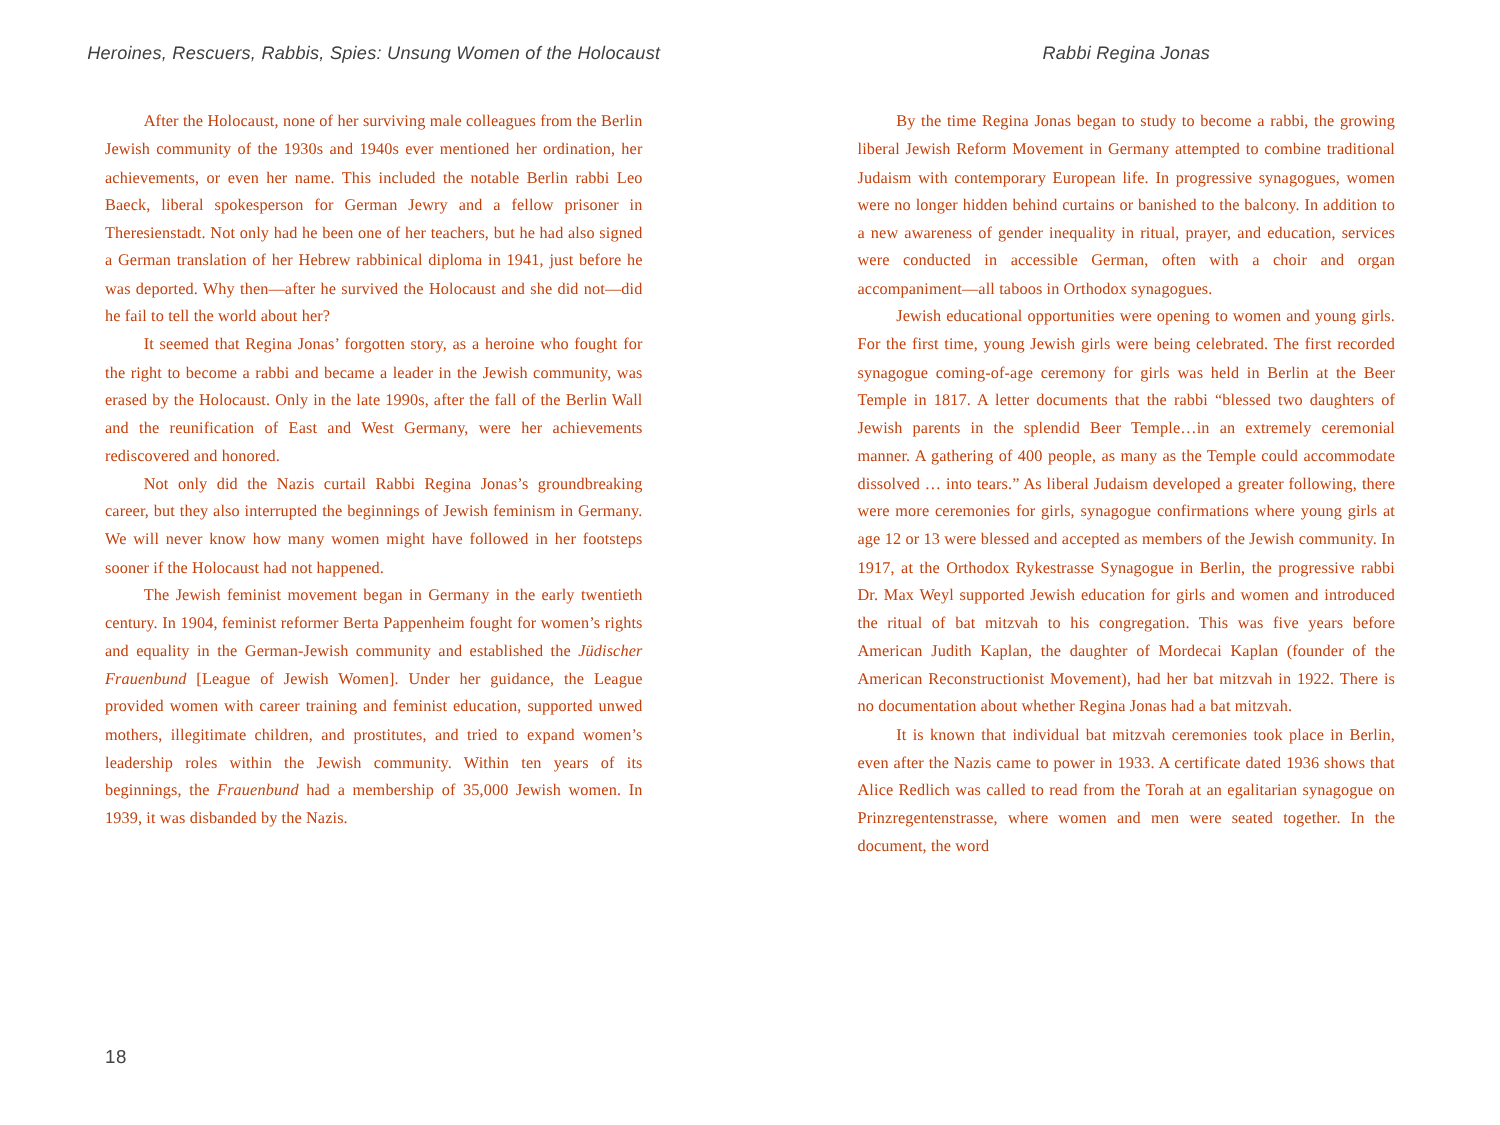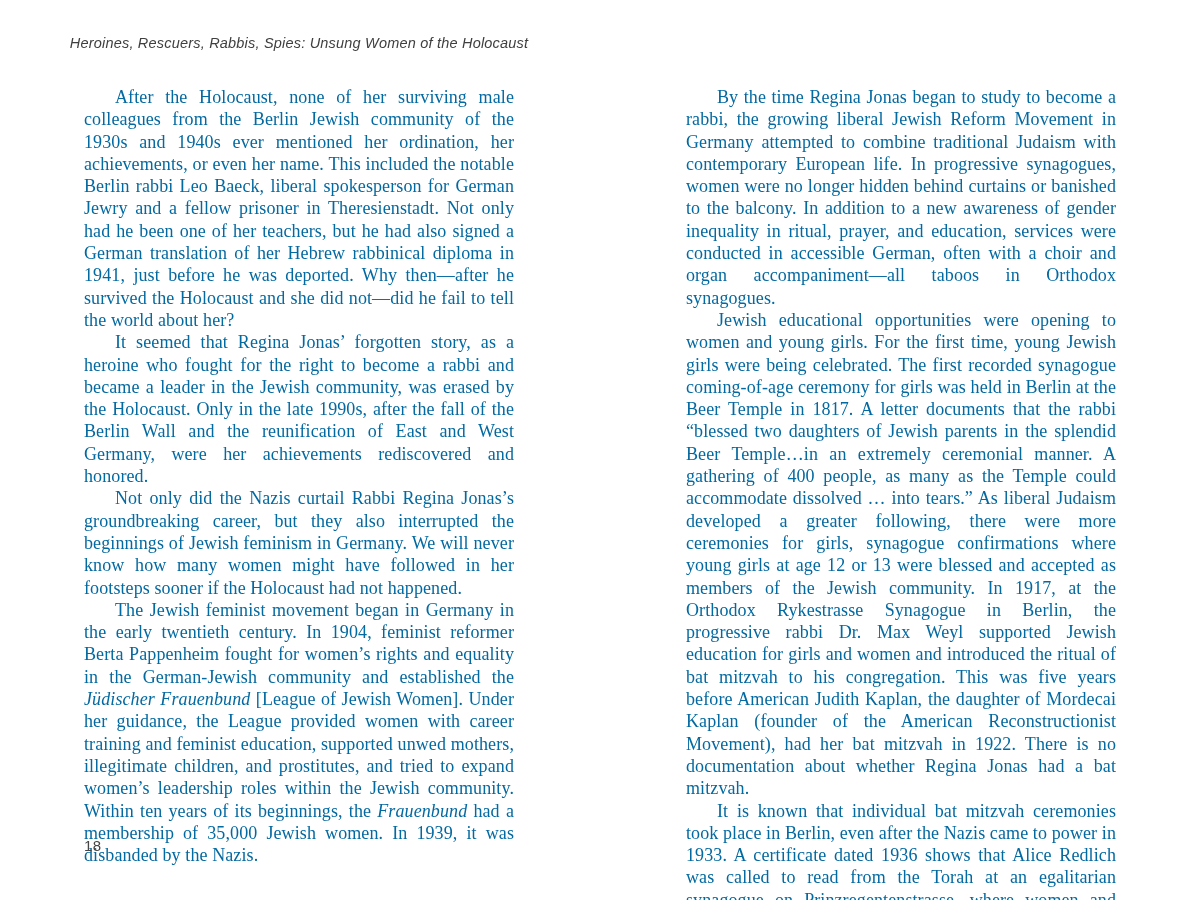--- a/index.html
+++ b/index.html
@@ -41,23 +41,23 @@
     position: absolute;
     top: 86px;
     left: 0;
     width: 430px;
   }
 
   p.body-paragraph {
     margin: 0;
     text-indent: 31px;
     font-family: "Liberation Serif", serif;
-    font-size: 18px;
+    font-size: 13px;
     line-height: 22.3px;
-    color: #0369a1;
+    color: #c2410c;
     text-align: justify;
     letter-spacing: 0.1px;
   }
   .section-heading + p.body-paragraph { text-indent: 0; }
 
   .em { font-style: italic; }
 
   .section-heading {
     font-family: "Liberation Sans", sans-serif;
     font-weight: 700;
@@ -89,20 +89,21 @@
     <div class="page-content">
         <p class="body-paragraph"><span>After the Holocaust, none of her surviving male colleagues from the Berlin Jewish community of the 1930s and 1940s ever mentioned her ordination, her achievements, or even her name. This included the notable Berlin rabbi Leo Baeck, liberal spokesperson for German Jewry and a fellow prisoner in Theresienstadt. Not only had he been one of her teachers, but he had also signed a German translation of her Hebrew rabbinical diploma in 1941, just before he was deported. Why then—after he survived the Holocaust and she did not—did he fail to tell the world about her?</span></p>
         <p class="body-paragraph"><span>It seemed that Regina Jonas’ forgotten story, as a heroine who fought for the right to become a rabbi and became a leader in the Jewish community, was erased by the Holocaust. Only in the late 1990s, after the fall of the Berlin Wall and the reunification of East and West Germany, were her achievements rediscovered and honored.</span></p>
         <p class="body-paragraph"><span>Not only did the Nazis curtail Rabbi Regina Jonas’s groundbreaking career, but they also interrupted the beginnings of Jewish feminism in Germany. We will never know how many women might have followed in her footsteps sooner if the Holocaust had not happened.</span></p>
         <p class="body-paragraph"><span>The Jewish feminist movement began in Germany in the early twentieth century. In 1904, feminist reformer Berta Pappenheim fought for women’s rights and equality in the German-Jewish community and established the </span><span class="em">Jüdischer Frauenbund</span><span> [League of Jewish Women]. Under her guidance, the League provided women with career training and feminist education, supported unwed mothers, illegitimate children, and prostitutes, and tried to expand women’s leadership roles within the Jewish community. Within ten years of its beginnings, the </span><span class="em">Frauenbund</span><span> had a membership of 35,000 Jewish women. In 1939, it was disbanded by the Nazis.</span></p>
       </div>
     <div class="page-number">18</div>
   </div>
 
   <div class="page page-right">
+    <div class="running-header">Rabbi Regina Jonas</div>
     <div class="page-content">
         <p class="body-paragraph"><span>By the time Regina Jonas began to study to become a rabbi, the growing liberal Jewish Reform Movement in Germany attempted to combine traditional Judaism with contemporary European life. In progressive synagogues, women were no longer hidden behind curtains or banished to the balcony. In addition to a new awareness of gender inequality in ritual, prayer, and education, services were conducted in accessible German, often with a choir and organ accompaniment—all taboos in Orthodox synagogues.</span></p>
         <p class="body-paragraph"><span>Jewish educational opportunities were opening to women and young girls. For the first time, young Jewish girls were being celebrated. The first recorded synagogue coming-of-age ceremony for girls was held in Berlin at the Beer Temple in 1817. A letter documents that the rabbi “blessed two daughters of Jewish parents in the splendid Beer Temple…in an extremely ceremonial manner. A gathering of 400 people, as many as the Temple could accommodate dissolved … into tears.” As liberal Judaism developed a greater following, there were more ceremonies for girls, synagogue confirmations where young girls at age 12 or 13 were blessed and accepted as members of the Jewish community. In 1917, at the Orthodox Rykestrasse Synagogue in Berlin, the progressive rabbi Dr. Max Weyl supported Jewish education for girls and women and introduced the ritual of bat mitzvah to his congregation. This was five years before American Judith Kaplan, the daughter of Mordecai Kaplan (founder of the American Reconstructionist Movement), had her bat mitzvah in 1922. There is no documentation about whether Regina Jonas had a bat mitzvah.</span></p>
         <p class="body-paragraph"><span>It is known that individual bat mitzvah ceremonies took place in Berlin, even after the Nazis came to power in 1933. A certificate dated 1936 shows that Alice Redlich was called to read from the Torah at an egalitarian synagogue on Prinzregentenstrasse, where women and men were seated together. In the document, the word</span></p>
       </div>
   </div>
 
 </div>
 
 </body></html>

